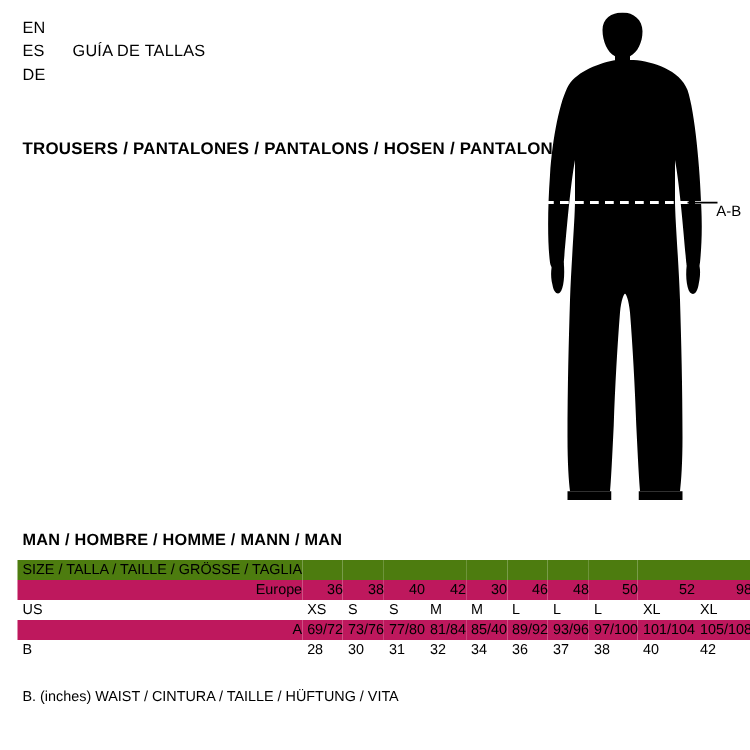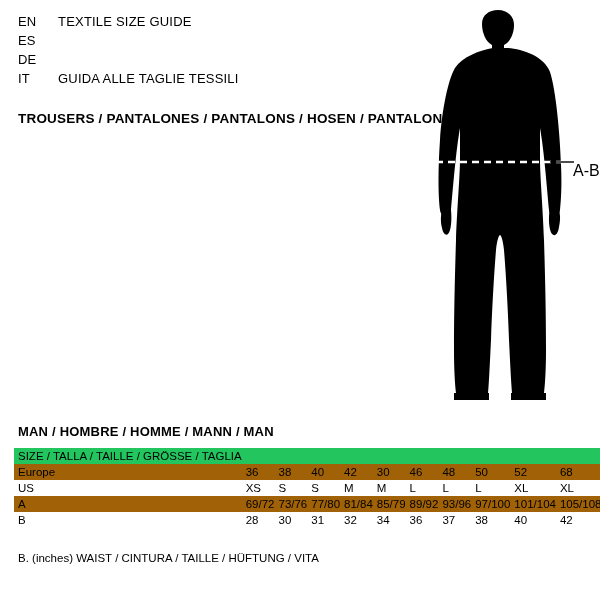--- a/index.html
+++ b/index.html
@@ -60,21 +60,21 @@
     width: 190px;
     height: 400px;
   }
   .figure-wrap svg {
     display: block;
   }
   .ab-label {
     position: absolute;
     left: 163px;
     top: 152px;
-    font-size: 16px;
+    font-size: 12px;
   }
 
   
   .table-title {
     position: absolute;
     left: 18px;
     top: 424px;
     font-size: 13px;
     font-weight: bold;
     letter-spacing: 0.2px;
@@ -87,24 +87,25 @@
     border-collapse: collapse;
     font-size: 11.5px;
   }
   table.size-table td, table.size-table th {
     padding: 2px 0 2px 4px;
     text-align: left;
     font-weight: normal;
     white-space: nowrap;
   }
   table.size-table thead td {
-    background: #22c55e;
+    background: #4d7c0f;
   }
   table.size-table tbody tr.alt td {
-    background: #a16207;
+    background: #be185d;
+    text-align: right;
   }
   table.size-table col.c-label { width: 84px; }
   table.size-table col.c-data  { width: 48.8px; }
 
   .footnotes {
     position: absolute;
     left: 18px;
     top: 551px;
     font-size: 11.5px;
     line-height: 15px;
@@ -112,31 +113,27 @@
   .footnotes div { white-space: nowrap; }
 </style>
 </head>
 <body>
 
 <div class="page">
 
   <div class="lang-block">
     <div class="lang-row">
       <span class="lang-code">EN</span>
-      <span class="lang-text">TEXTILE SIZE GUIDE</span>
     </div>
     <div class="lang-row">
       <span class="lang-code">ES</span>
+      <span class="lang-text">GUÍA DE TALLAS</span>
     </div>
     <div class="lang-row">
       <span class="lang-code">DE</span>
-    </div>
-    <div class="lang-row">
-      <span class="lang-code">IT</span>
-      <span class="lang-text">GUIDA ALLE TAGLIE TESSILI</span>
     </div>
   </div>
 
   <div class="section-title">TROUSERS / PANTALONES / PANTALONS / HOSEN / PANTALONI</div>
 
   <div class="figure-wrap">
     <svg width="190" height="400" viewBox="0 0 190 400" xmlns="http://www.w3.org/2000/svg">
       <g>
 
         <path fill="#000000" d="M72,14 C72,5 79,0 88,0 C97,0 104,6 104,15 C104,24 100,32 94,35 L94,40 L82,40 L82,35 C76,32 72,23 72,14 Z"></path>
@@ -224,21 +221,21 @@
         <td>Europe</td>
         <td>36</td>
         <td>38</td>
         <td>40</td>
         <td>42</td>
         <td>30</td>
         <td>46</td>
         <td>48</td>
         <td>50</td>
         <td>52</td>
-        <td>68</td>
+        <td>98</td>
 
       </tr>
       <tr>
         <td>US</td>
         <td>XS</td>
         <td>S</td>
         <td>S</td>
         <td>M</td>
         <td>M</td>
         <td>L</td>
@@ -247,21 +244,21 @@
         <td>XL</td>
         <td>XL</td>
 
       </tr>
       <tr class="alt">
         <td>A</td>
         <td>69/72</td>
         <td>73/76</td>
         <td>77/80</td>
         <td>81/84</td>
-        <td>85/79</td>
+        <td>85/40</td>
         <td>89/92</td>
         <td>93/96</td>
         <td>97/100</td>
         <td>101/104</td>
         <td>105/108</td>
 
       </tr>
       <tr>
         <td>B</td>
         <td>28</td>

